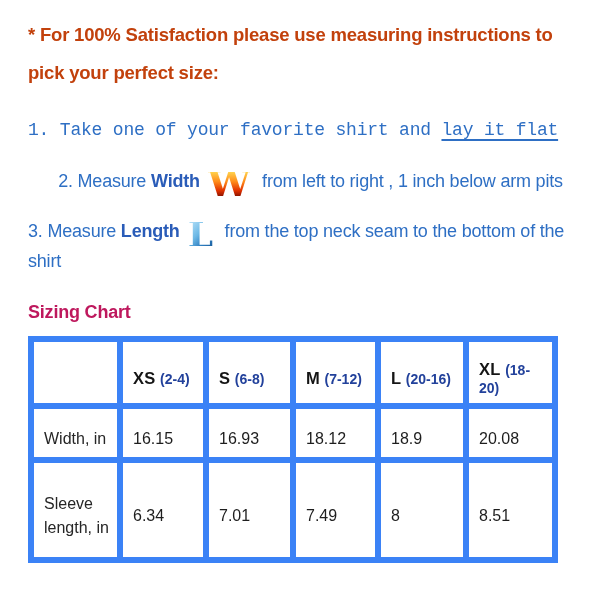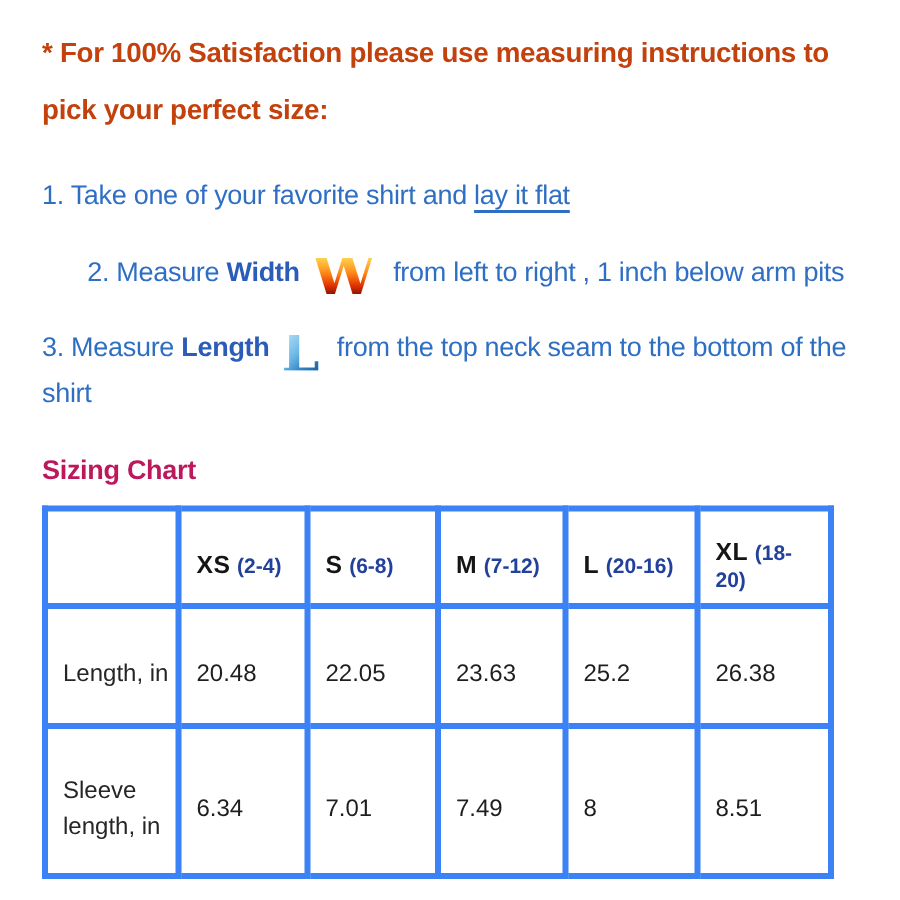--- a/index.html
+++ b/index.html
@@ -18,21 +18,21 @@
     letter-spacing: -0.2px;
   }
 
   .step {
     font-size: 18px;
     color: #2e6fc4;
     line-height: 30px;
     letter-spacing: -0.2px;
     width: 565px;
   }
-  .step-1 { margin-top: 23px; }
+  .step-1 { margin-top: 23px; font-family: Liberation Mono, monospace; }
   .step-2 { margin-top: 21px; text-align: center; }
   .step-3 { margin-top: 20px; }
 
   .kw { font-weight: bold; color: #2a5cb8; }
 
   .underline-link {
     text-decoration: underline;
     text-decoration-thickness: 2px;
     text-underline-offset: 4px;
   }
@@ -69,21 +69,21 @@
     color: #be185d;
     letter-spacing: -0.2px;
   }
 
   table.sizing {
     border-collapse: collapse;
     table-layout: fixed;
     margin-top: 13px;
   }
   table.sizing td {
-    border: 4px solid #3b82f6;
+    border: 6px solid #3b82f6;
     font-size: 16px;
     padding: 18px 4px 6px 10px;
     vertical-align: middle;
     text-align: left;
     overflow: hidden;
   }
   tr.head-row   { height: 56px; }
   tr.row-width  { height: 50px; }
   tr.row-length { height: 80px; }
   tr.row-sleeve { height: 100px; }
@@ -123,27 +123,27 @@
   </colgroup>
   <tbody>
       <tr class="head-row">
     <td></td>
     <td><span class="size">XS</span> <span class="range">(2-4)</span></td>
     <td><span class="size">S</span> <span class="range">(6-8)</span></td>
     <td><span class="size">M</span> <span class="range">(7-12)</span></td>
     <td><span class="size">L</span> <span class="range">(20-16)</span></td>
     <td><span class="size">XL</span> <span class="range">(18-20)</span></td>
   </tr>
-  <tr class="row-length">
-    <td class="rowlabel">Length, in</td>
-    <td class="val">20.48</td>
-    <td class="val">22.05</td>
-    <td class="val">23.63</td>
-    <td class="val">25.2</td>
-    <td class="val">26.38</td>
+  <tr class="row-width">
+    <td class="rowlabel">Width, in</td>
+    <td class="val">16.15</td>
+    <td class="val">16.93</td>
+    <td class="val">18.12</td>
+    <td class="val">18.9</td>
+    <td class="val">20.08</td>
   </tr>
   <tr class="row-sleeve">
     <td class="rowlabel">Sleeve length, in</td>
     <td class="val">6.34</td>
     <td class="val">7.01</td>
     <td class="val">7.49</td>
     <td class="val">8</td>
     <td class="val">8.51</td>
   </tr>
 </tbody>

